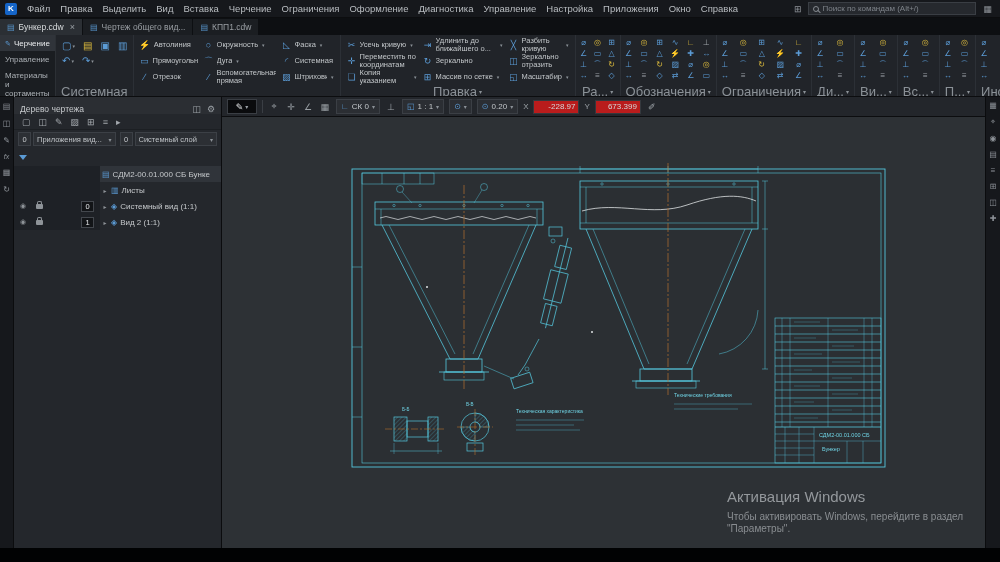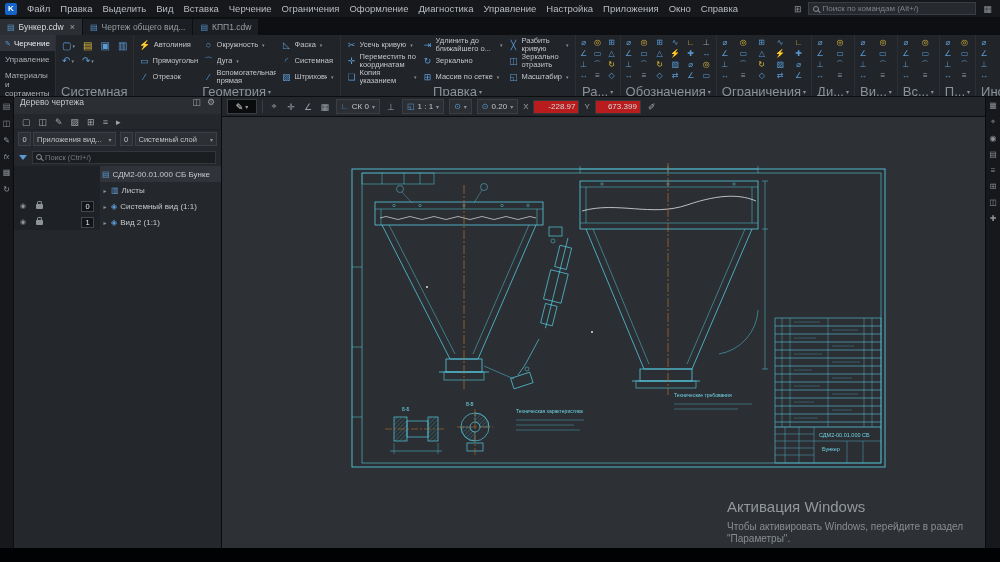--- a/index.html
+++ b/index.html
@@ -56,21 +56,21 @@
 .mi.y{color:#d9b83c}.mi.g{color:#9aa0a5}
 
 
 .workarea{flex:1;display:flex;min-height:0}
 .lstrip{width:14px;flex:0 0 14px;background:#16181c;border-right:1px solid #0b0c0e;display:flex;flex-direction:column;align-items:center;padding-top:5px;gap:8px}
 .lstrip span{color:#8d9298;font-size:8px}
 .lstrip .fx{font-style:italic;font-size:7px}
 
 
 .tree{width:208px;flex:0 0 208px;background:#24272c;border-right:1px solid #0b0c0e;display:flex;flex-direction:column}
-.tree-head{height:17px;flex:0 0 17px;background:#2b2e33;display:flex;align-items:flex-start;gap:6px;padding:0 6px;color:#c6c9cc;font-size:8.5px}
+.tree-head{height:17px;flex:0 0 17px;background:#2b2e33;display:flex;align-items:flex-end;gap:6px;padding:0 6px;color:#c6c9cc;font-size:8.5px}
 .tree-head .sp{flex:1}
 .tree-head span.hicon{color:#9aa0a5;font-size:9px}
 .tree-icons{height:16px;flex:0 0 16px;display:flex;align-items:center;gap:8px;padding:0 8px;border-bottom:1px solid #1c1f23}
 .tree-icons span{color:#a3a8ad;font-size:9px}
 .combo-row{height:18px;flex:0 0 18px;display:flex;gap:4px;padding:2px 4px}
 .combo{flex:1;display:flex;gap:2px;min-width:0}
 .spin{width:13px;flex:0 0 13px;background:#2c2f34;border:1px solid #3c4046;color:#c6c9cc;font-size:7.5px;display:flex;align-items:center;justify-content:center}
 .select{flex:1;background:#2c2f34;border:1px solid #3c4046;color:#bfc3c7;font-size:7.5px;display:flex;align-items:center;padding:0 3px;justify-content:space-between;min-width:0}
 .select span{overflow:hidden;white-space:nowrap;text-overflow:ellipsis}
 .select::after{content:"▾";font-size:6px;color:#8b9197;margin-left:2px}
@@ -101,21 +101,21 @@
 .qb-dd{height:15px;background:#2b2e33;border:1px solid #3b3f45;display:flex;align-items:center;gap:3px;padding:0 4px;font-size:8px;color:#c2c6c9;white-space:nowrap}
 .qb-dd::after{content:"▾";font-size:6px;color:#8b9197}
 .qb-dd .ticon{font-size:8px}
 .qb-lab{font-size:8px;color:#9aa0a5}
 .qb-val{width:46px;height:14px;background:#b91c1c;border:1px solid #34383d;color:#d3d6d9;font-size:8px;display:flex;align-items:center;justify-content:flex-end;padding:0 3px}
 .canvas{flex:1;background:#2d3135;position:relative;overflow:hidden}
 .canvas svg{position:absolute;left:0;top:0;font-family:"Liberation Sans",sans-serif}
 .dtx{fill:#6fd3e4;font-size:4.5px}
 .dtt{fill:#6fd3e4;font-size:5px}
 .dtb{fill:#6fd3e4;font-size:5.5px}
-.wm{position:absolute;left:505px;top:381px;pointer-events:none}
+.wm{position:absolute;left:505px;top:371px;pointer-events:none}
 .wm-title{font-size:15px;color:#94989c}
 .wm-body{font-size:10px;margin-top:6px;color:#898d91;line-height:12px}
 
 
 .rstrip{width:15px;flex:0 0 15px;background:#16181c;border-left:1px solid #0b0c0e;display:flex;flex-direction:column;align-items:center;padding-top:4px;gap:7px}
 .rstrip span{color:#8d9298;font-size:8px}
 
 .footer{height:14px;flex:0 0 14px;background:#010203}
 </style>
 </head>
@@ -243,21 +243,20 @@
             </div>
           <div class="tool">
               <span class="ticon">◜</span>
               <span class="lbl">Системная</span>
             </div>
           <div class="tool dd">
               <span class="ticon">▨</span>
               <span class="lbl">Штриховка</span>
             </div>
         </div>
-        <div class="rlabel caret">Геометрия</div>
       </div>
 
       <div class="rgroup">
         <div class="rtools tgrid e-cols">
           <div class="tool dd">
               <span class="ticon">✂</span>
               <span class="lbl">Усечь кривую</span>
             </div>
           <div class="tool">
               <span class="ticon">✛</span>
@@ -480,24 +479,20 @@
         </div>
         <div class="combo">
           <div class="spin">0</div>
           <div class="select">
               <span>Системный слой</span>
             </div>
         </div>
       </div>
       <div class="filter-row">
         <span class="funnel"></span>
-        <div class="tsearch">
-          <span class="mag"></span>
-          <input placeholder="Поиск (Ctrl+/)" style="">
-        </div>
       </div>
       <div class="tree-rows">
         <div class="trow sel">
           <div class="tgutter"></div>
           <div class="tcontent">
             <span class="tico">▤</span>
             <span>СДМ2-00.01.000 СБ Бунке</span>
           </div>
         </div>
         <div class="trow">

